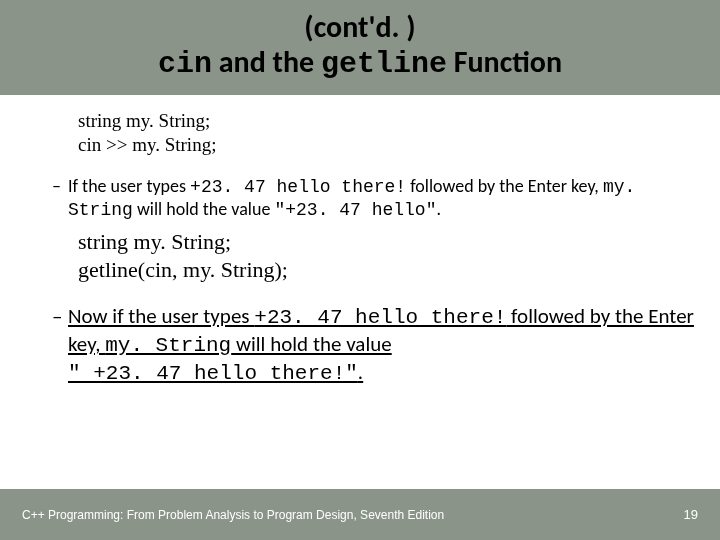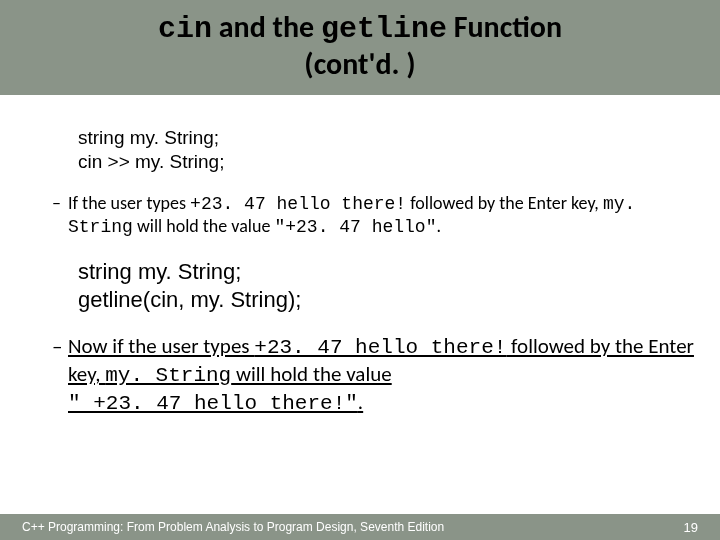--- a/index.html
+++ b/index.html
@@ -67,35 +67,35 @@
     content: "–";
     position: absolute;
     left: 0;
   }
   ul.b2 > li.big {
     font-size: 21px;
     line-height: 1.3;
     text-decoration: underline;
   }
   .codeblock {
-    margin: 19px 0 2px 56px;
-    font-family: Liberation Sans, sans-serif;
+    margin: 2px 0 2px 56px;
+    font-family: Liberation Serif, serif;
     font-size: 19px;
     line-height: 1.25;
   }
   .codeblock.big {
     font-size: 22px;
     line-height: 1.3;
   }
   .footer-band {
     position: absolute;
     left: 0;
     right: 0;
     bottom: 0;
-    height: 26px;
+    height: 51px;
     background: #8a9488;
     display: flex;
     align-items: center;
     justify-content: space-between;
     padding: 0 22px;
     box-sizing: border-box;
   }
   .footer-band .src {
     color: #fff;
     font-family: Arial, sans-serif;
@@ -106,24 +106,24 @@
     font-family: Arial, sans-serif;
     font-size: 13px;
   }
 </style>
 </head>
 <body>
 
 <div class="slide">
 
   <div class="title-band">
+    <div class="title-line">(cont'd. )</div>
     <div class="title-line">
       <span class="mono">cin</span><span> and the </span><span class="mono">getline</span><span> Function</span>
     </div>
-    <div class="title-line">(cont'd. )</div>
   </div>
 
   <div class="content">
 
     <div class="codeblock">
       <div>string my. String;</div>
       <div>cin &gt;&gt; my. String;</div>
     </div>
 
     <ul class="b2">

